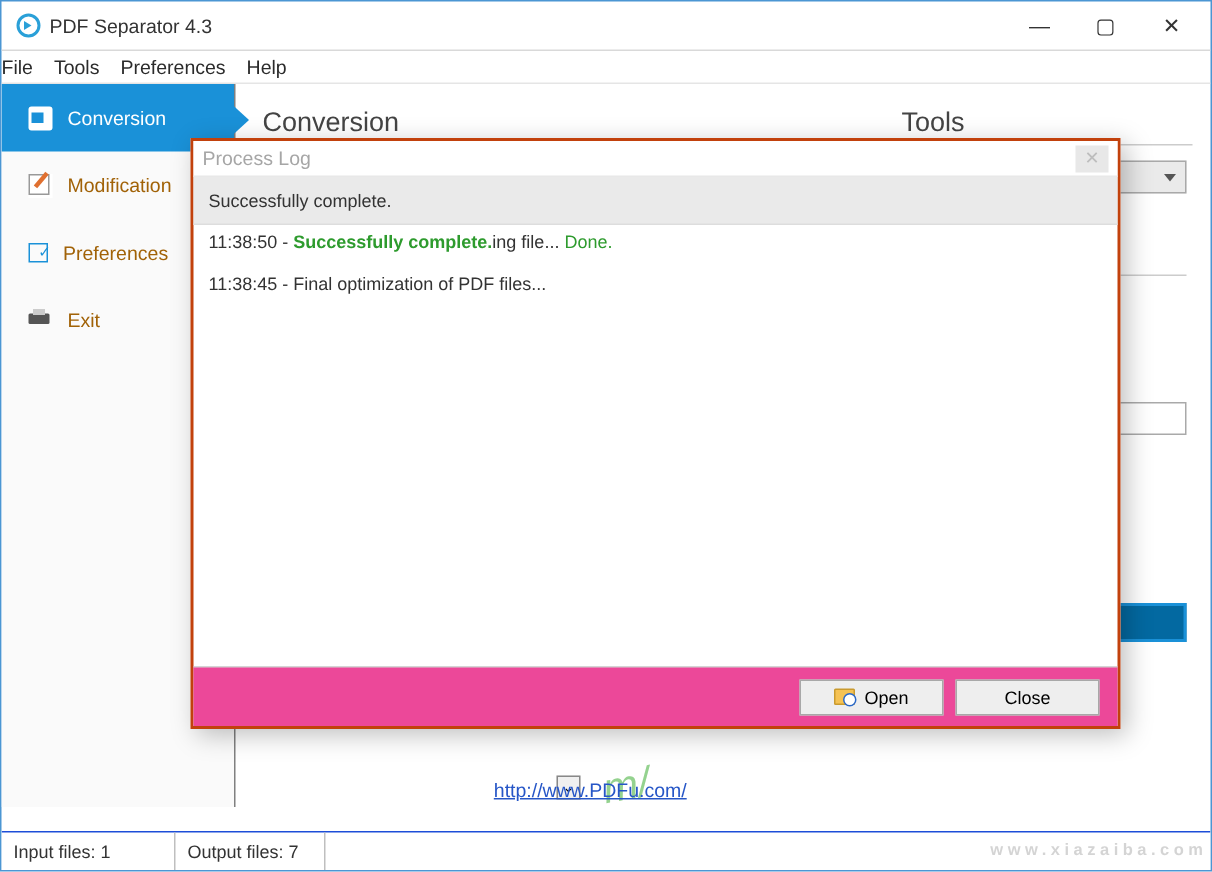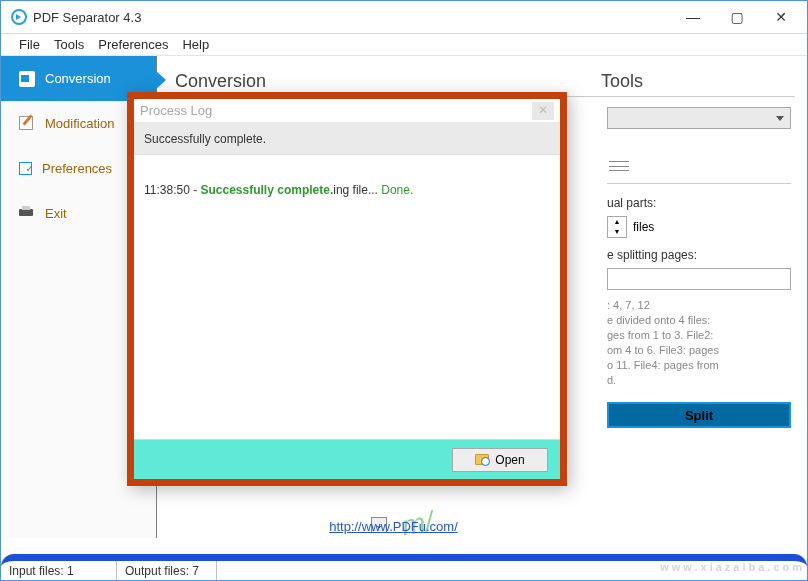--- a/index.html
+++ b/index.html
@@ -44,21 +44,21 @@
     width: 44px; height: 28px;
     display: flex; align-items: center; justify-content: center;
     font-size: 14px; font-family: "Segoe UI Symbol", sans-serif;
     color: #333;
   }
   
   .menubar {
     height: 22px;
     display: flex;
     align-items: center;
-    padding: 0 18px;
+    padding: 0 0;
     gap: 14px;
     color: #2b2b2b;
     font-size: 13px;
     border-bottom: 1px solid #e5e5e5;
   }
   
   .main {
     display: flex;
     height: 482px;
     position: relative;
@@ -206,44 +206,43 @@
     border: 2px solid #1a91d8;
     background: #0369a1;
     font-weight: 700;
     font-size: 13px;
   }
   
   .statusbar {
     position: absolute;
     left: 0; right: 0; bottom: 0;
     height: 26px;
-    border-top: 7px solid #1d4ed8;
+    border-top: 1px solid #1d4ed8;
     display: flex;
     align-items: stretch;
     font-size: 12px;
     color: #333;
     background: #fff;
-    border-radius: 13px;
   }
   .statusbar div {
     border-right: 1px solid #bfbfbf;
     display: flex;
     align-items: center;
     padding: 0 8px;
   }
   .statusbar .in { width: 116px; }
   .statusbar .out { width: 100px; }
   
   .dialog {
     position: absolute;
     left: 126px; top: 91px;
-    width: 440px;
+    width: 620px;
     height: 394px;
     background: #fff;
-    border: 7px solid #c2410c;
+    border: 2px solid #c2410c;
     box-shadow: 4px 4px 16px rgba(0,0,0,.25);
     display: flex;
     flex-direction: column;
   }
   .dlg-title {
     height: 24px;
     background: #fff;
     border-bottom: 1px solid #e8e8e8;
     display: flex;
     align-items: center;
@@ -265,32 +264,32 @@
     background: #eaeaea;
     border-bottom: 1px solid #ddd;
     display: flex;
     align-items: center;
     padding: 0 10px;
     font-size: 12px;
     color: #333;
   }
   .dlg-body {
     flex: 1;
-    padding: 28px 10px;
+    padding: 4px 10px;
     font-size: 12px;
     color: #333;
     overflow: auto;
   }
   .log-line { margin-bottom: 14px; }
   .log-time { color: #333; }
   .log-ok { color: #2e9b2e; font-weight: 700; }
   .log-ok2 { color: #2e9b2e; }
   .dlg-foot {
     height: 40px;
-    background: #5eead4;
+    background: #ec4899;
     border-top: 1px solid #d4d4d4;
     display: flex;
     align-items: center;
     justify-content: flex-end;
     padding-right: 12px;
     gap: 8px;
   }
   .dlg-foot button {
     height: 24px;
     width: 96px;
@@ -411,24 +410,30 @@
 <div class="dialog">
   <div class="dlg-title">
     <span>Process Log</span>
     <span class="x">✕</span>
   </div>
   <div class="dlg-sub">Successfully complete.</div>
   <div class="dlg-body">
     <div class="log-line">
       <span class="log-time">11:38:50</span><span> - </span><span class="log-ok">Successfully complete.</span><span>ing file... </span><span class="log-ok2">Done.</span>
     </div>
+    <div class="log-line">
+      <span class="log-time">11:38:45</span><span> - </span><span>Final optimization of PDF files...</span>
+    </div>
   </div>
   <div class="dlg-foot">
     <button>
       <span class="folder-ico"></span>
       <span>Open</span>
     </button>
+    <button>
+      <span>Close</span>
+    </button>
   </div>
 </div>
 
 <div class="site-wm">
   <small>www.xiazaiba.com</small>
 </div>
 
 </body></html>

